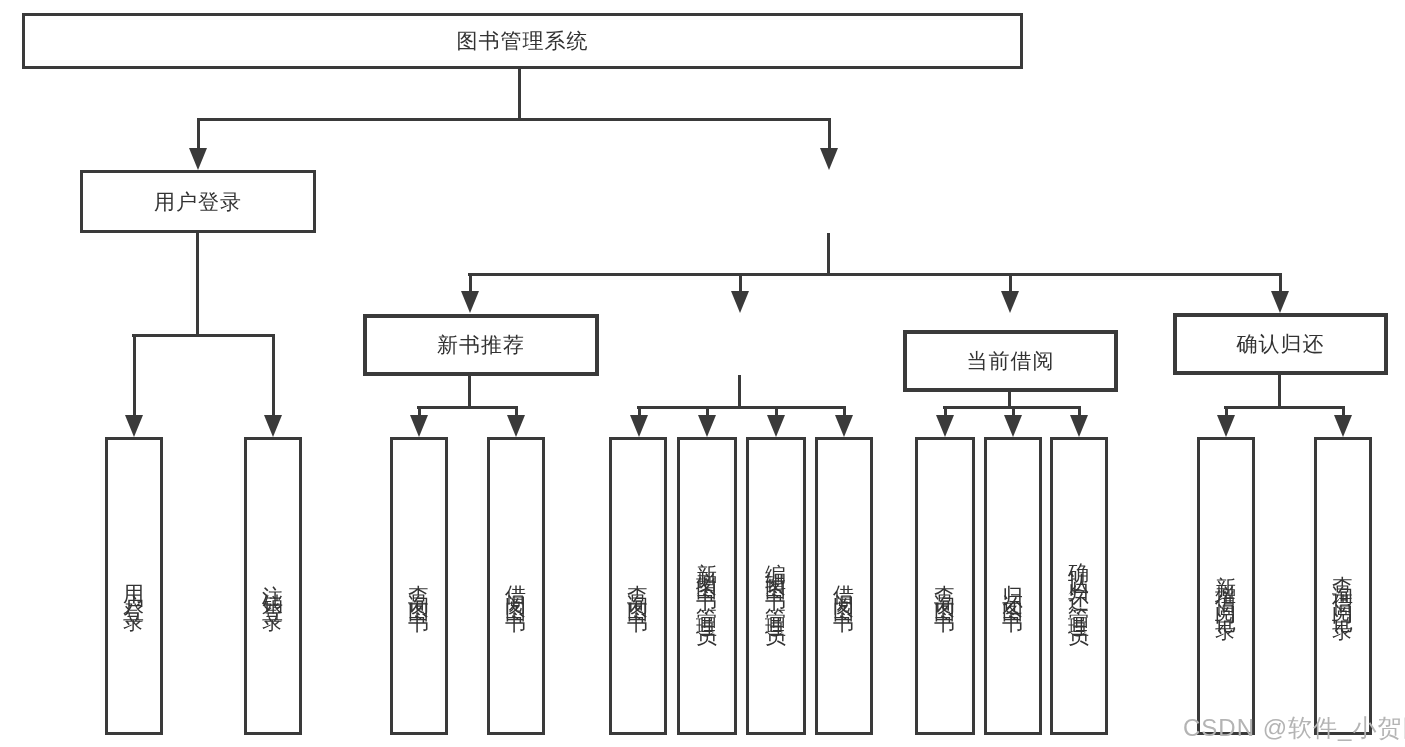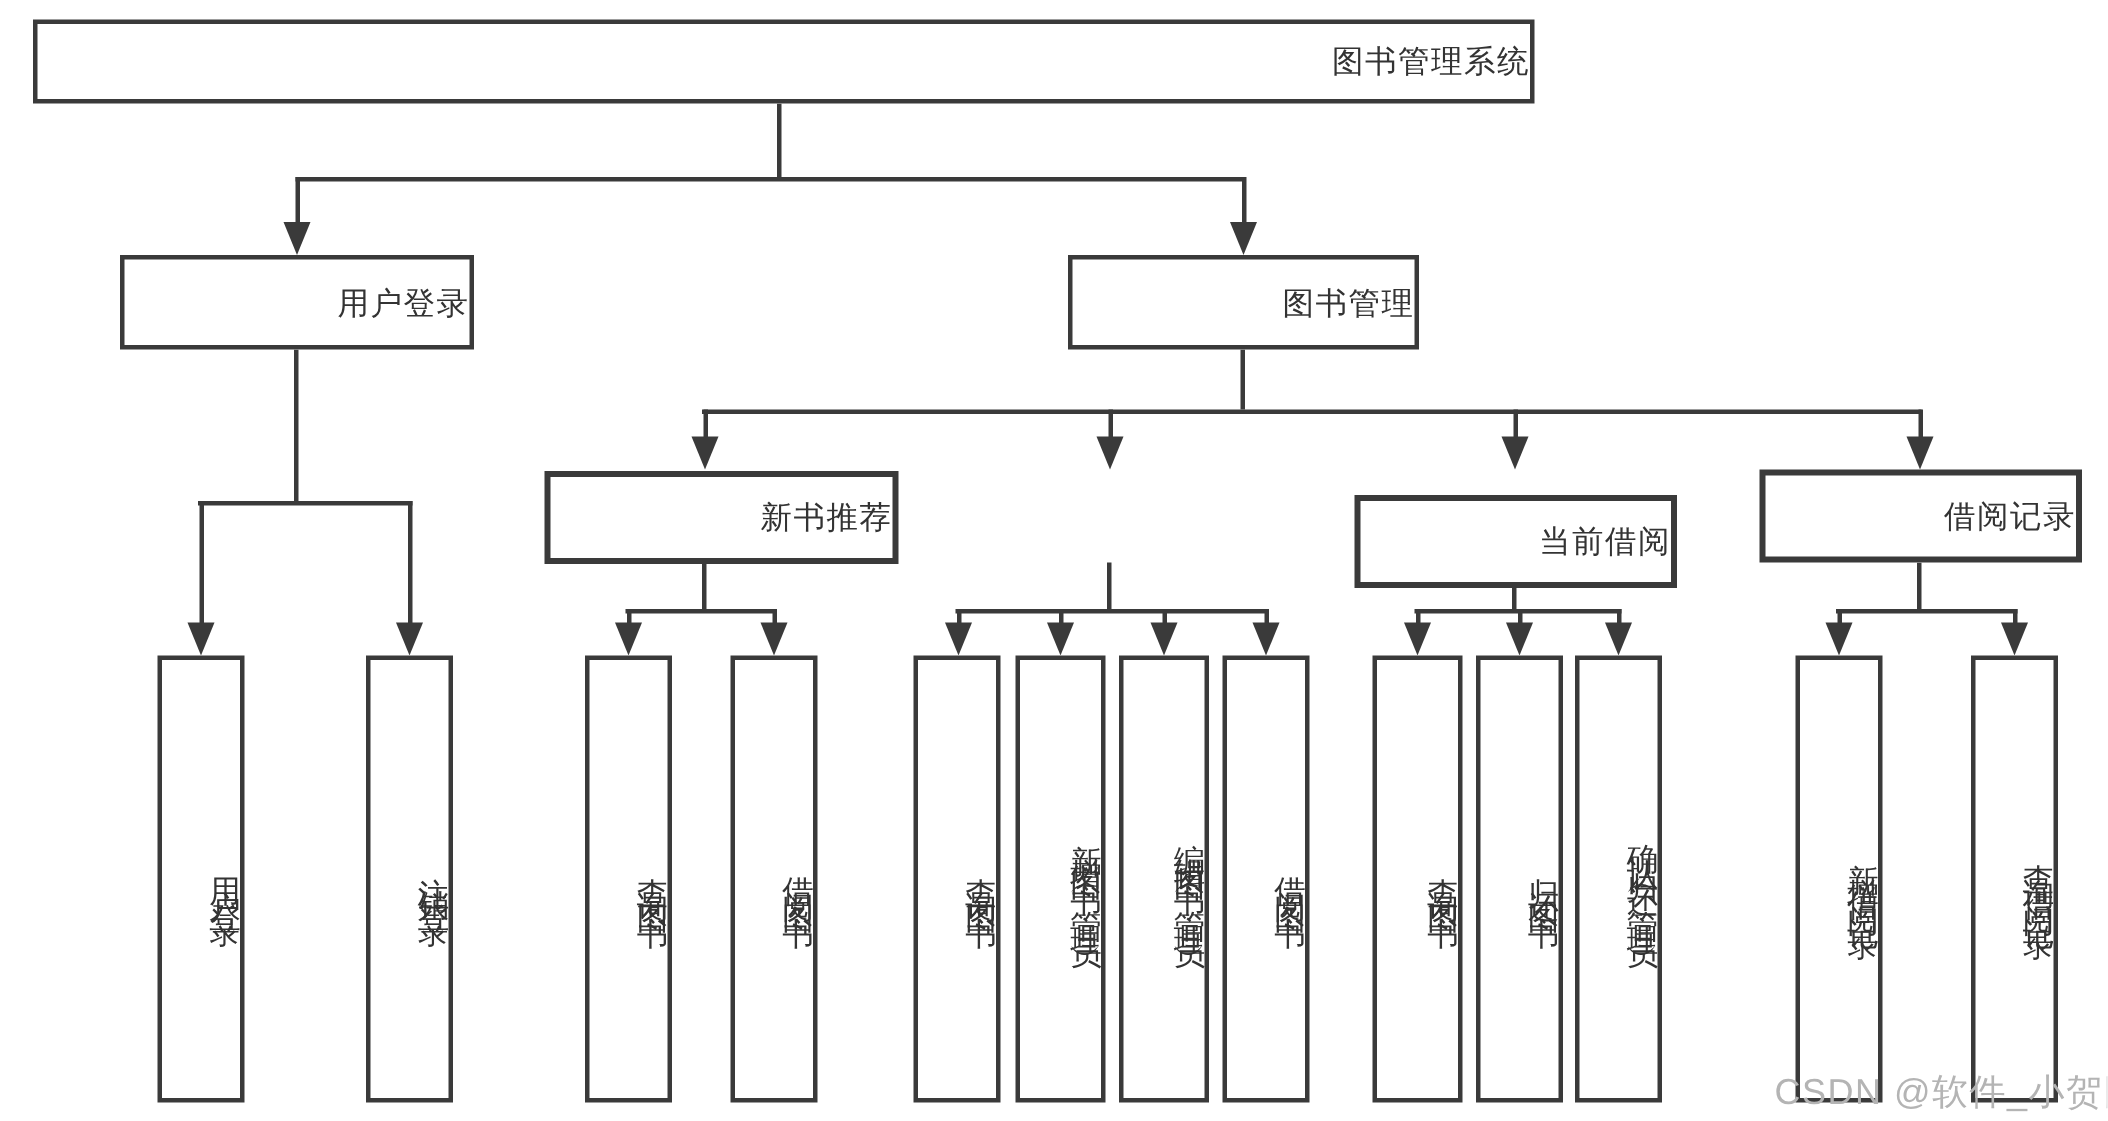--- a/index.html
+++ b/index.html
@@ -9,21 +9,21 @@
     --background:#ffffff;
   }
   html,body{margin:0;padding:0;background:var(--background);}
   body{font-family:"Liberation Sans","DejaVu Sans",sans-serif;}
   .canvas{position:relative;width:1405px;height:747px;background:var(--background);overflow:hidden;}
 
   
   .node{
     position:absolute;box-sizing:border-box;background:#fff;
     border:3px solid var(--line);
-    display:flex;align-items:center;justify-content:flex-end;
+    display:flex;align-items:center;justify-content:center;
     color:var(--text);font-size:21px;letter-spacing:1px;
   }
   .node.thick{border-width:4px;}
   .node.tall{border-width:3px;}
   .vtext{
     writing-mode:vertical-rl;text-orientation:mixed;
     letter-spacing:9px;font-size:21px;line-height:1;
   }
 
   
@@ -148,32 +148,29 @@
       <i class="head"></i>
     </div>
 
   <div class="node" style="left:22px;top:13px;width:1001px;height:56px">
     <span>图书管理系统</span>
   </div>
 
   <div class="node" style="left:80px;top:170px;width:236px;height:63px">
     <span>用户登录</span>
   </div>
-  <div class="node" style="left:712px;top:170px;width:234px;height:63px">
-    <span>图书管理</span>
-  </div>
 
   <div class="node thick" style="left:363px;top:314px;width:236px;height:62px">
     <span>新书推荐</span>
   </div>
   <div class="node thick" style="left:903px;top:330px;width:215px;height:62px">
     <span>当前借阅</span>
   </div>
   <div class="node thick" style="left:1173px;top:313px;width:215px;height:62px">
-    <span>借阅记录</span>
+    <span>确认归还</span>
   </div>
 
   <div class="node tall" style="left:105px;top:437px;width:58px;height:298px">
     <span class="vtext">用户登录</span>
   </div>
   <div class="node tall" style="left:244px;top:437px;width:58px;height:298px">
     <span class="vtext">注销登录</span>
   </div>
 
   <div class="node tall" style="left:390px;top:437px;width:58px;height:298px">

